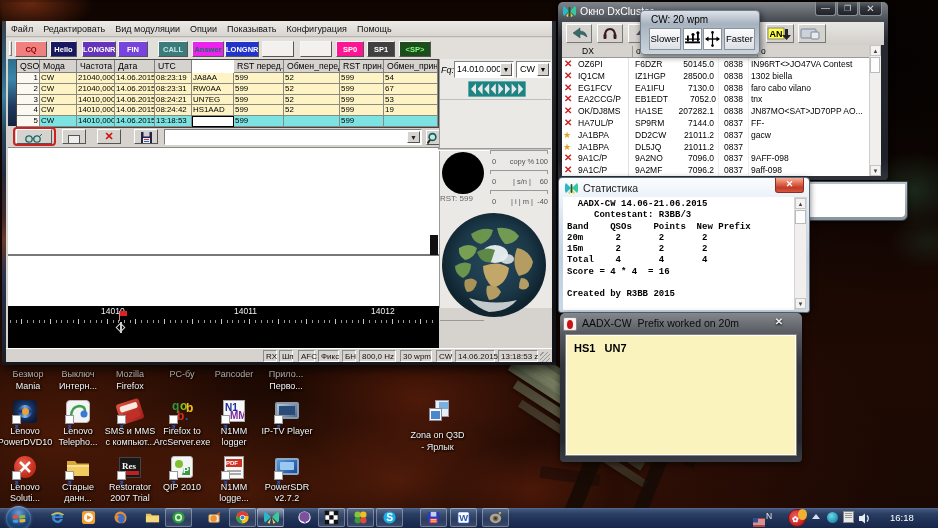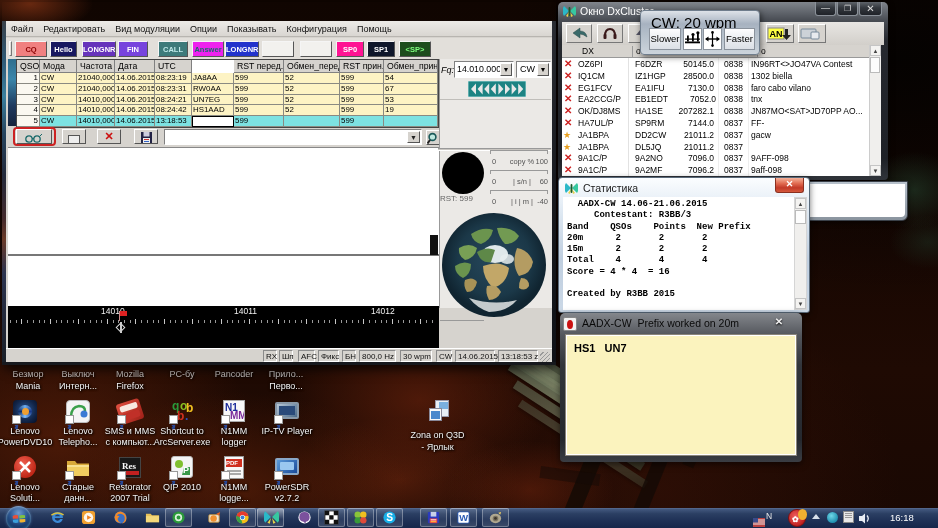--- a/index.html
+++ b/index.html
@@ -113,21 +113,21 @@
 <div class="dlabel abs" style="left:90px;top:437px;width:80px;">с компьют...</div>
 <div class="abs" style="left:169px;top:399px;width:26px;height:25px;"><svg width="26" height="25" viewBox="0 0 26 25">
       <text x="3" y="11" font-size="12" font-weight="bold" fill="#2a9a3a">q</text>
       <text x="11" y="11" font-size="12" font-weight="bold" fill="#88c020">o</text>
       <text x="17" y="13" font-size="12" font-weight="bold" fill="#f0c020">b</text>
       <text x="8" y="21" font-size="12" font-weight="bold" fill="#d03020">b</text>
       <text x="16" y="21" font-size="12" font-weight="bold" fill="#2a50c0">.</text>
     </svg><div class="abs" style="left:0px;bottom:0px;width:9px;height:9px;background:#fff;border:1px solid #999;"><svg width="7" height="7" viewBox="0 0 7 7">
         <path d="M1,6 L1,3 L3,3 L3,1 L6,3.5 L3,6z" fill="#2a4a9a" transform="rotate(-45 3.5 3.5)"></path>
       </svg></div></div>
-<div class="dlabel abs" style="left:142px;top:426px;width:80px;">Shortcut to</div>
+<div class="dlabel abs" style="left:142px;top:426px;width:80px;">Firefox to</div>
 <div class="dlabel abs" style="left:142px;top:437px;width:80px;">ArcServer.exe</div>
 <div class="abs" style="left:221px;top:399px;width:26px;height:25px;">
     <div class="abs" style="left:2px;top:1px;width:22px;height:22px;background:#f8f8f8;border:1px solid #aaa;"><svg width="20" height="20" viewBox="0 0 20 20">
         <text x="1" y="10" font-size="10" font-weight="bold" fill="#1a2a9a">N1</text>
         <text x="6" y="18" font-size="10" font-weight="bold" fill="#7a2a9a">MM</text>
       </svg></div>
     <div class="abs" style="left:0px;bottom:0px;width:9px;height:9px;background:#fff;border:1px solid #999;"><svg width="7" height="7" viewBox="0 0 7 7">
         <path d="M1,6 L1,3 L3,3 L3,1 L6,3.5 L3,6z" fill="#2a4a9a" transform="rotate(-45 3.5 3.5)"></path>
       </svg></div>
   </div>
@@ -235,21 +235,21 @@
 <div class="mbtn" style="left:9px;width:32px;background:#f08080;color:#8b0000;">CQ</div>
 <div class="mbtn" style="left:44px;width:27px;background:#181860;color:#fff;">Hello</div>
 <div class="mbtn" style="left:76px;width:34px;background:#6633bb;color:#fff;">LONGNR</div>
 <div class="mbtn" style="left:112px;width:30px;background:#7744dd;color:#fff;">FIN</div>
 <div class="mbtn" style="left:152px;width:30px;background:#3d7a7a;color:#bfe8e8;">CALL</div>
 <div class="mbtn" style="left:186px;width:32px;background:#ee22ee;color:#1a6a6a;">Answer</div>
 <div class="mbtn" style="left:219px;width:34px;background:#2233cc;color:#fff;">LONGNR</div>
 <div class="mbtn" style="left:256px;width:32px;background:#f2f1ee;color:#000;"></div>
 <div class="mbtn" style="left:294px;width:32px;background:#f2f1ee;color:#000;"></div>
 <div class="mbtn" style="left:330px;width:28px;background:#ff1493;color:#fff;">SP0</div>
-<div class="mbtn" style="left:361px;width:28px;background:#0f172a;color:#fff;">SP1</div>
+<div class="mbtn" style="left:361px;width:28px;background:#404040;color:#fff;">SP1</div>
 <div class="mbtn" style="left:393px;width:32px;background:#1d4d1d;color:#7fff7f;">&lt;SP&gt;</div>
 </div>
 <div class="abs" style="left:6px;top:57px;width:8px;height:67px;background:linear-gradient(180deg,#2e6e8e,#3a86aa 30%,#1e3a5e 70%,#15233c);"></div>
 <div class="abs" style="left:14px;top:57px;width:423px;height:69px;border:1px solid #444;background:#fff;">
 <div class="th" style="left:0px;width:23px;">QSO</div>
 <div class="th" style="left:23px;width:37px;">Мода</div>
 <div class="th" style="left:60px;width:38px;">Частота</div>
 <div class="th" style="left:98px;width:40px;">Дата</div>
 <div class="th" style="left:138px;width:37px;">UTC</div>
 <div class="th" style="left:175px;width:42px;margin-top:40px;">Позывной</div>
@@ -662,21 +662,21 @@
 <div class="abs" style="left:3px;top:4px;width:14px;height:14px;background:#f4f4f4;border-radius:2px;border:1px solid #888;">
       <div class="abs" style="left:3px;top:1.5px;width:6px;height:9px;background:#cc1111;border-radius:50%;"></div>
     </div>
 <div class="abs" style="left:22px;top:4px;font-size:10.5px;color:#0a0a0a;">AADX-CW&nbsp; Prefix worked on 20m</div>
 <div class="abs" style="left:206px;top:2px;width:26px;height:15px;color:#f0f0f0;text-align:center;font-size:10px;line-height:14px;font-weight:bold;text-shadow:0 1px 2px #000;">✕</div>
 <div id="aadxbody" class="abs">
       <div class="abs" style="left:7px;top:6px;font-size:11px;font-weight:bold;color:#000;">HS1&nbsp;&nbsp; UN7</div>
     </div>
 </div>
 <div id="cwpop" class="abs">
-<div class="abs" style="left:10px;top:3px;font-size:15px;color:#000;">CW: 20 wpm</div>
+<div class="abs" style="left:10px;top:3px;font-size:10px;color:#000;">CW: 20 wpm</div>
 <div class="cwbtn" style="left:8px;width:32px;line-height:20px;">Slower</div>
 <div class="cwbtn" style="left:42px;width:19px;background:#fff;"><svg width="17" height="20" viewBox="0 0 17 20">
         <rect x="1" y="12.5" width="15" height="1.8" fill="#000"></rect>
         <rect x="3" y="6.5" width="1.8" height="6" fill="#000"></rect>
         <rect x="8" y="6.5" width="1.8" height="6" fill="#000"></rect>
         <circle cx="9" cy="5.5" r="1.6" fill="#000"></circle>
         <rect x="13" y="4.5" width="1.8" height="8" fill="#000"></rect>
         <circle cx="13.9" cy="3.8" r="1.6" fill="#000"></circle>
         <rect x="1" y="9.5" width="15" height="1.2" fill="#000"></rect>
       </svg></div>

